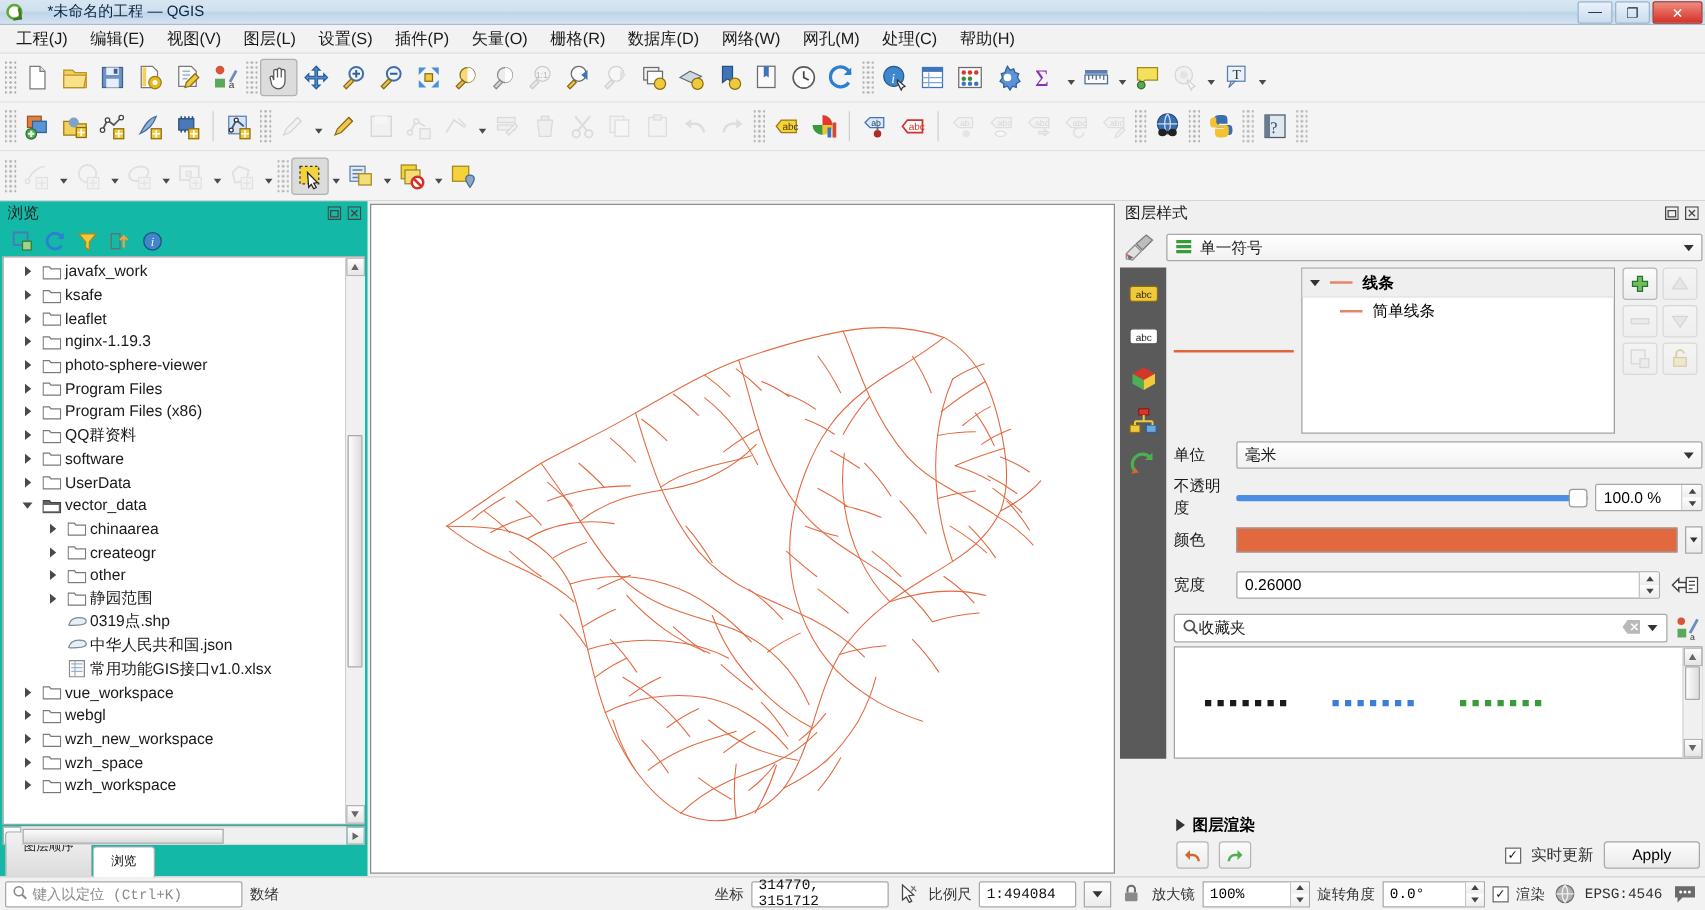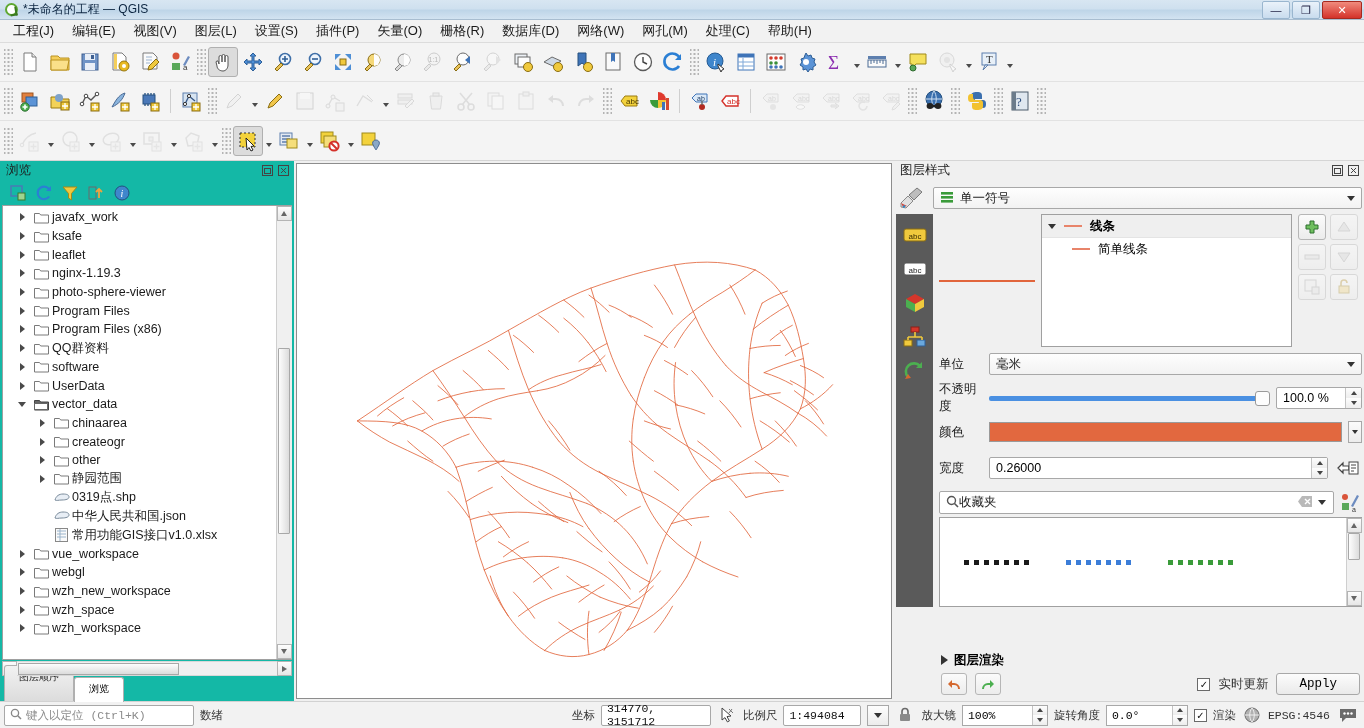--- a/index.html
+++ b/index.html
@@ -11,21 +11,21 @@
     background: #f0f0f0;
   }
   .app { width: 1364px; height: 728px; display: flex; flex-direction: column; position: relative; }
 
   
   .titlebar {
     height: 20px; display: flex; align-items: center;
     background: linear-gradient(to bottom,#d8e6f2 0%, #cfe0ef 45%, #bed5e8 55%, #d3e3f1 100%);
     border-bottom: 1px solid #a8bdd0; position: relative;
   }
-  .title-left { display: flex; align-items: center; gap: 5px; padding-left: 5px; }
+  .title-left { display: flex; align-items: center; gap: 20px; padding-left: 5px; }
   .qgis-logo {
     width: 13px; height: 13px; border-radius: 50%;
     border: 2px solid #5fa832; background: #fff; position: relative;
   }
   .qgis-logo::after{
     content:""; position:absolute; left:3px; top:2px; width:5px;height:7px;
     border-right:2px solid #3b7a1f; border-bottom:2px solid #3b7a1f;
     transform: rotate(-10deg);
   }
   .title-text { font-size: 12px; color: #0b2440; white-space: nowrap; }
@@ -150,21 +150,21 @@
   .gallery-inner { flex: 1; position: relative; }
   .dashrow { position: absolute; display: flex; gap: 5px; }
   .dashdot { width: 5px; height: 5px; }
   .lr-footer { padding: 2px 2px 4px 2px; }
   .collapse-row { display: flex; align-items: center; gap: 6px; padding-left: 43px; height: 22px; margin-top: 40px; }
   .collapse-tri { width:0;height:0;border-top:5px solid transparent;border-bottom:5px solid transparent;border-left:7px solid #333;}
   .collapse-label { font-weight: bold; font-size: 12.5px; }
   .apply-row { display: flex; align-items: center; gap: 8px; padding-left: 43px; height: 26px; }
   .undo-btn { width: 26px; height: 22px; border: 1px solid #b6b6b6; border-radius: 3px; background: linear-gradient(to bottom,#fbfbfb,#ececec); display:flex;align-items:center;justify-content:center;}
   .chk { width: 13px; height: 13px; border: 1px solid #6a6a6a; background: #fff; display:flex;align-items:center;justify-content:center; font-size:10px; color:#111;}
-  .apply-btn { padding: 3px 22px; border: 1px solid #a8a8a8; border-radius: 3px; background: linear-gradient(to bottom,#fcfcfc,#eaeaea); font-size: 12.5px; font-family:Liberation Mono, monospace;}
+  .apply-btn { padding: 3px 22px; border: 1px solid #a8a8a8; border-radius: 3px; background: linear-gradient(to bottom,#fcfcfc,#eaeaea); font-size: 12.5px; font-family:Liberation Sans, sans-serif;}
 
   
   .statusbar { height: 27px; background: #f2f2f2; border-top: 1px solid #d2d2d2; display: flex; align-items: center; padding: 0 4px; gap: 6px; }
   .locator { width: 190px; height: 21px; border: 1px solid #a8a8a8; background: #fff; display:flex;align-items:center;gap:4px;padding-left:5px;border-radius:2px;}
   .locator .ltext { font-size: 11.5px; color: #8a8a8a; font-family:"Liberation Mono", monospace;}
   .sb-label { font-size: 11.5px; color: #333; white-space: nowrap; }
   .sb-field { height: 21px; border: 1px solid #a8a8a8; background: #fff; display: flex; align-items: center; padding: 0 5px; font-size: 11.5px; font-family: "Liberation Mono", monospace; color:#111; border-radius:2px;}
   .sb-combo { height: 21px; border: 1px solid #a8a8a8; background: linear-gradient(to bottom,#fdfdfd,#ececec); display:flex;align-items:center;justify-content:center;width:22px;}
   .sb-spin { height: 21px; border: 1px solid #a8a8a8; background: #fff; display: flex; align-items: center; padding-left:5px; font-size: 11.5px; font-family:"Liberation Mono", monospace;}
   .sb-spin .sp-btns{margin-left:auto;width:15px;height:19px;display:flex;flex-direction:column;border-left:1px solid #c4c4c4;}

